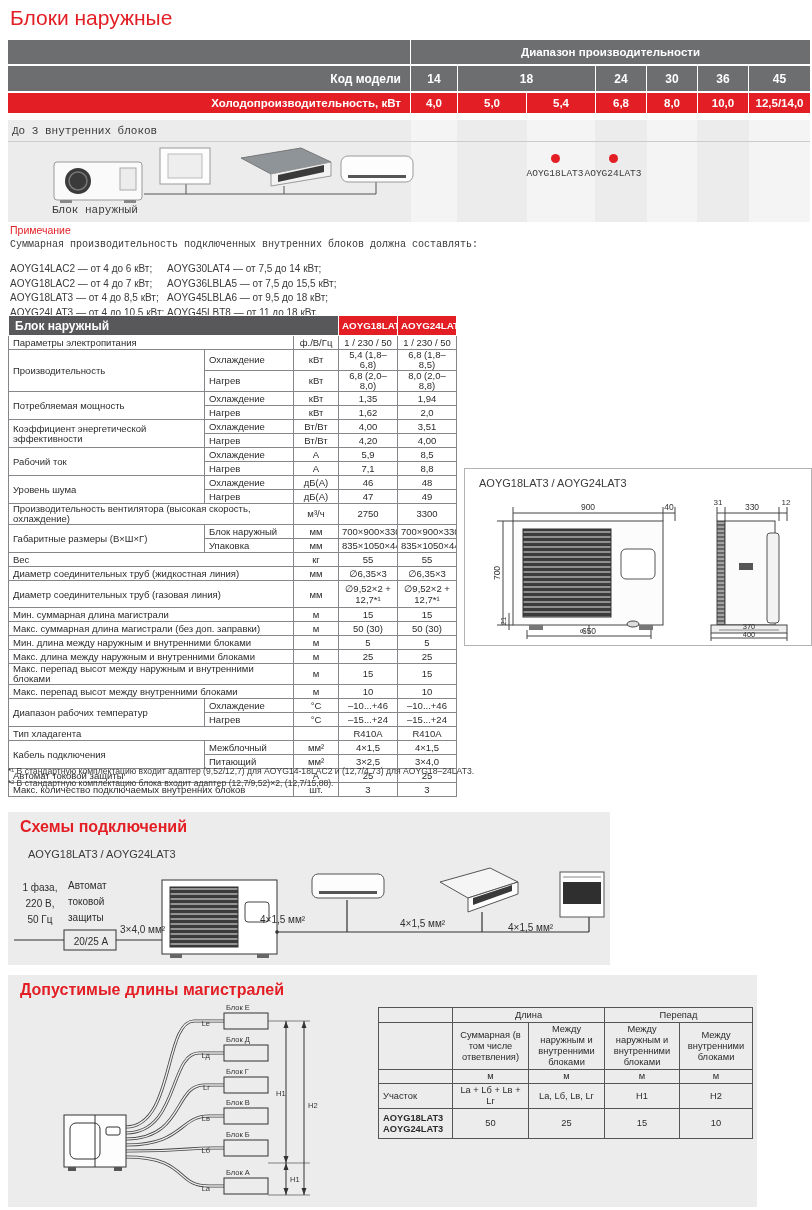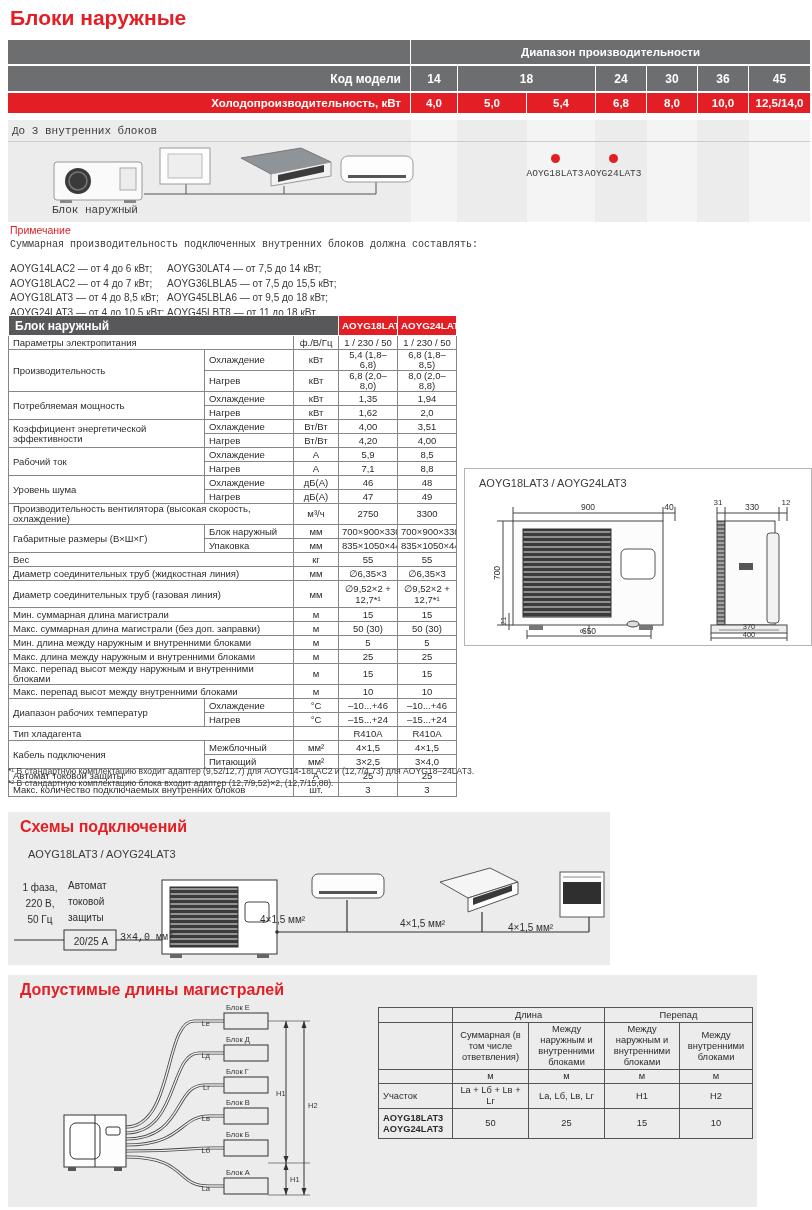--- a/index.html
+++ b/index.html
@@ -2,21 +2,21 @@
 <html><head>
 <meta charset="utf-8">
 <style>
   html,body{margin:0;padding:0;background:#fff;}
   #page{position:relative;width:812px;height:1210px;background:#fff;
         font-family:"Liberation Sans", sans-serif;color:#333;overflow:hidden;}
   .abs{position:absolute;}
   .pre{white-space:pre-line;}
 
   
-  .page-title{left:10px;top:6px;font-size:21px;font-weight:bold;color:#e31e24;}
+  .page-title{left:10px;top:6px;font-size:21px;font-weight:normal;color:#e31e24;}
 
   
   .cap-grid{left:8px;top:40px;width:802px;}
   .cap-row{display:grid;grid-template-columns:402px 46px 68px 68px 50px 50px 50px 1fr;gap:1px;margin-bottom:2px;}
   .cap-row .cell{display:flex;align-items:center;justify-content:center;color:#fff;font-weight:bold;}
   .cap-row1{height:24px;} .cap-row2{height:25px;border-radius:11px;} .cap-row3{height:20px;}
   .cell.g{background:#6d6e70;}
   .cell.r{background:#e31e24;}
   .cell.lab{justify-content:flex-end;padding-right:9px;font-size:11.5px;}
   .cap-row1 .cell{font-size:11.5px;}
@@ -470,21 +470,21 @@
       <line x1="551" y1="17" x2="589" y2="17" stroke="#888"></line>
     </svg>
 
     <div class="wire-label pre" style="left:8px;top:68px;width:48px;text-align:center;">1 фаза,
 220 В,
 50 Гц</div>
     <div class="wire-label pre" style="left:60px;top:66px;width:52px;">Автомат
 токовой
 защиты</div>
     <div class="wire-label" style="left:58px;top:122px;width:50px;text-align:center;">20/25 А</div>
-    <div class="wire-label" style="left:112px;top:118px;font-family:Liberation Mono, monospace;">3×4,0 мм²</div>
+    <div class="wire-label" style="left:112px;top:110px;">3×4,0 мм²</div>
     <div class="wire-label" style="left:252px;top:100px;">4×1,5 мм²</div>
     <div class="wire-label" style="left:392px;top:104px;">4×1,5 мм²</div>
     <div class="wire-label" style="left:500px;top:108px;">4×1,5 мм²</div>
   </div>
 
   <div class="abs lengths">
     <div class="sec-title">Допустимые длины магистралей</div>
 
     <svg class="abs" style="left:6px;top:28px;" width="360" height="200" viewBox="0 0 360 200">
 

